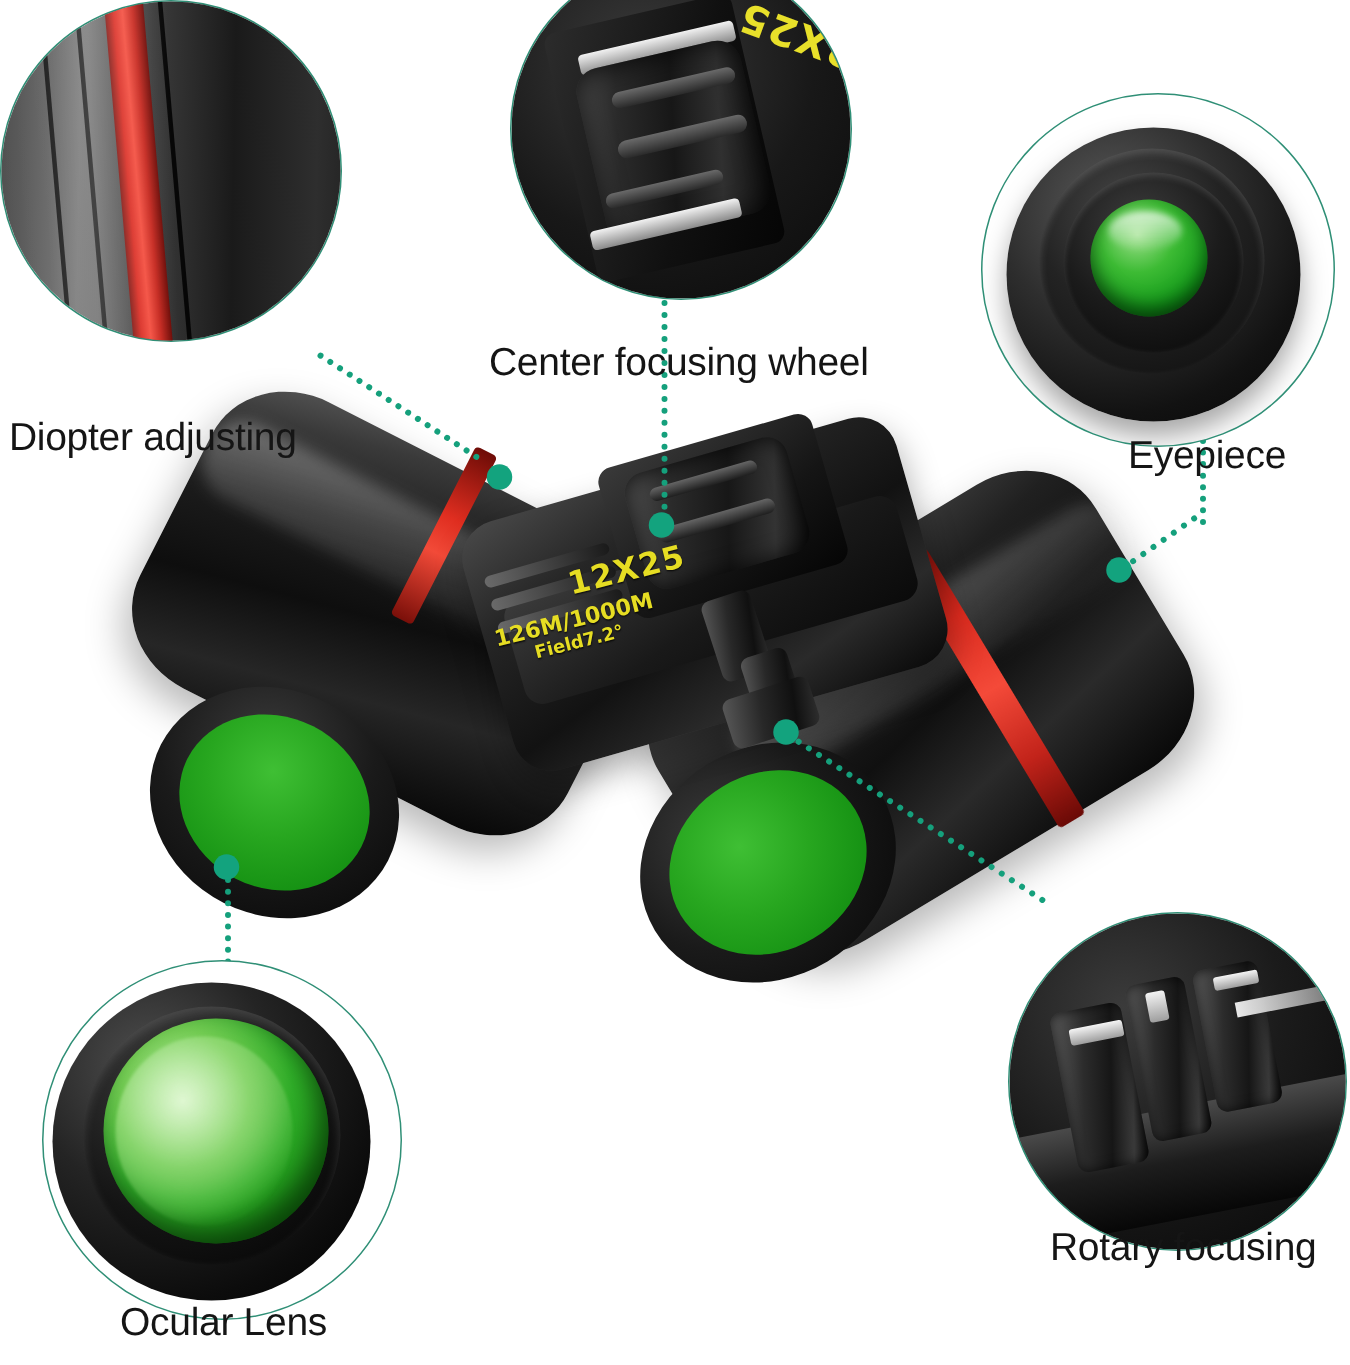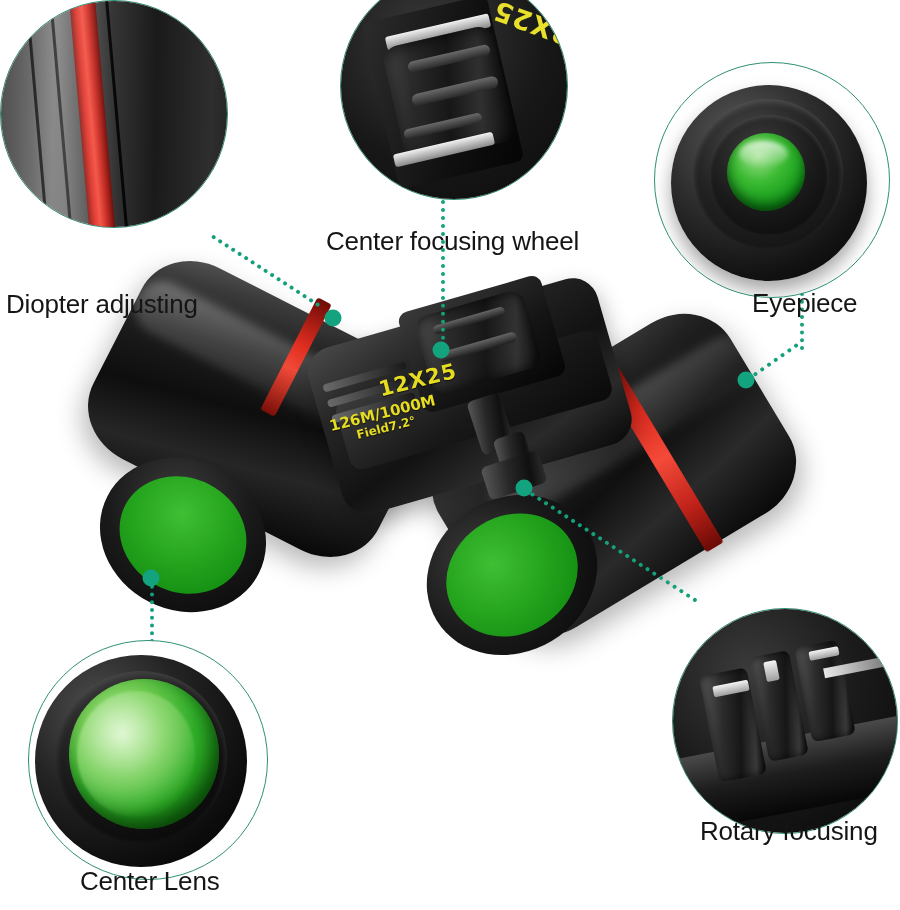--- a/index.html
+++ b/index.html
@@ -108,21 +108,21 @@
   .diopter-seam.s3 { left: 172px; transform: rotate(7deg); }
   .diopter-shine {
     position: absolute;
     left: 0; top: 0; width: 100%; height: 100%;
     background: linear-gradient(100deg,
         rgba(255,255,255,0) 0%,
         rgba(255,255,255,0.10) 30%,
         rgba(255,255,255,0.22) 38%,
         rgba(255,255,255,0) 52%);
   }
-  #c-diopter .callout-label { left: 6px; top: 289px; }
+  #c-diopter .callout-label { left: 6px; top: 276px; }
 
   
   #c-wheel .callout-circle {
     left: 340px; top: -28px; width: 228px; height: 228px;
   }
   .wheel-bg {
     position: absolute; left: 0; top: 0; width: 100%; height: 100%;
     background: radial-gradient(circle at 38% 30%, #3a3a3a 0%, #181818 55%, #0a0a0a 100%);
   }
   .wheel-housing {
@@ -596,21 +596,21 @@
     <div class="callout-label">Eyepiece</div>
   </div>
 
   <div class="callout" id="c-ocular">
     <div class="callout-circle">
       <div class="oc-barrel"></div>
       <div class="oc-inner"></div>
       <div class="oc-lens"></div>
       <div class="oc-lens-hi"></div>
     </div>
-    <div class="callout-label">Center Lens</div>
+    <div class="callout-label">Ocular Lens</div>
   </div>
 
   <div class="callout" id="c-rotary">
     <div class="callout-circle">
       <div class="rb-bg"></div>
       <div class="rb-arm"></div>
       <div class="rb-knuckle k1"></div>
       <div class="rb-gap g1"></div>
       <div class="rb-knuckle k2"></div>
       <div class="rb-gap g2"></div>

